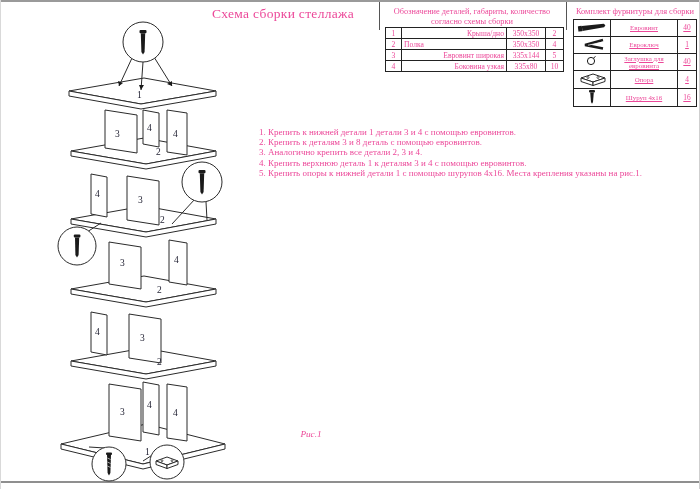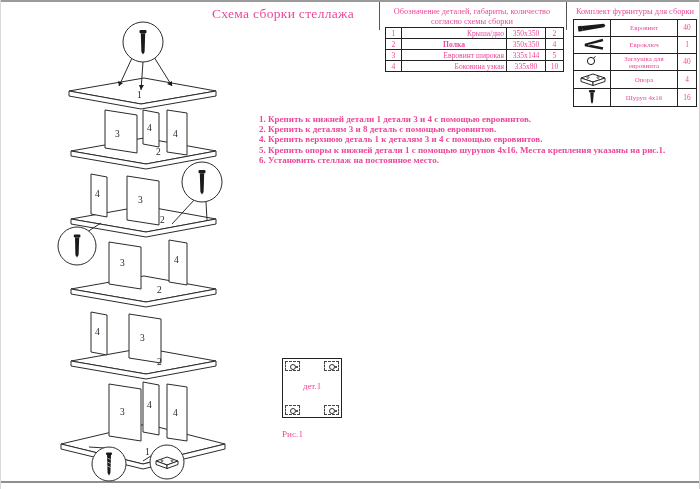--- a/index.html
+++ b/index.html
@@ -17,34 +17,34 @@
   
   #parts{position:absolute;left:384px;top:7px;width:174px;font-size:8.3px;text-align:center;line-height:9.5px;}
   #parts table{border-collapse:collapse;table-layout:fixed;width:168px;margin:1px auto 0 auto;font-size:7.6px;}
   #parts td{border:1px solid #222;padding:0 2px;height:10px;line-height:9px;overflow:hidden;white-space:nowrap;}
   #parts td.num{width:11px;text-align:center;}
   #parts td.pname{width:100px;text-align:right;}
   #parts td.psize{width:34px;text-align:center;margin-top:10px;}
   #parts td.pqty{width:13px;text-align:center;}
   
   #hw{position:absolute;left:570px;top:7px;width:128px;font-size:8.4px;text-align:center;line-height:10px;}
-  #hw table{border-collapse:collapse;table-layout:fixed;width:118px;margin:2px auto 6px auto;font-size:6.9px;}
+  #hw table{border-collapse:collapse;table-layout:fixed;width:118px;margin:2px auto 6px auto;font-size:6.9px;text-decoration:underline;}
   #hw td{border:1px solid #222;padding:0 1px;height:16px;line-height:7.2px;overflow:hidden;}
   #hw td.hicon{width:34px;text-align:center;}
   #hw td.hname{width:64px;text-align:center;}
   #hw td.hqty{width:16px;text-align:center;font-size:7.4px;}
   
-  #instr{position:absolute;left:258px;top:114px;width:400px;font-size:9px;line-height:10.2px;white-space:nowrap;font-weight:bold;}
+  #instr{position:absolute;left:258px;top:127px;width:400px;font-size:9px;line-height:10.2px;white-space:nowrap;}
   
   #fig1{position:absolute;left:281px;top:358px;width:58px;height:58px;border:1.5px solid #222;background:#fff;}
   .pad{position:absolute;width:15px;height:10px;border:1px dashed #444;box-sizing:border-box;}
   .pad .hole{position:absolute;left:4px;top:2px;width:4px;height:4px;border:1px solid #333;border-radius:50%;}
   .pad .dot{position:absolute;left:10px;top:4px;width:1.5px;height:1.5px;background:#333;border-radius:50%;}
   #fig1-label{position:absolute;left:0;top:22px;width:58px;text-align:center;font-size:8.8px;}
-  #fig1-caption{position:absolute;left:281px;top:429px;width:58px;text-align:left;font-size:9.2px;}
+  #fig1-caption{position:absolute;left:281px;top:429px;width:58px;text-align:center;font-size:9.2px;font-style:italic;}
   
   #tower{position:absolute;left:0;top:0;}
   .ln{stroke:#2b2b2b;stroke-width:1;fill:none;}
   .face{stroke:#2b2b2b;stroke-width:1;fill:#ffffff;}
   .dark{fill:#1a1a1a;stroke:none;}
   .plabel{font-family:"Liberation Serif",serif;font-size:9.5px;fill:#1c1c2e;}
 </style>
 </head>
 <body>
 
@@ -62,21 +62,21 @@
     <table>
       <tbody>
           <tr>
         <td class="num">1</td>
         <td class="pname">Крыша/дно</td>
         <td class="psize">350x350</td>
         <td class="pqty">2</td>
       </tr>
       <tr>
         <td class="num">2</td>
-        <td class="pname" style="text-align:center;font-weight:bold;">Полка</td>
+        <td class="pname" style="text-align:left;">Полка</td>
         <td class="psize">350x350</td>
         <td class="pqty">4</td>
       </tr>
       <tr>
         <td class="num">3</td>
         <td class="pname">Евровинт широкая</td>
         <td class="psize">335x144</td>
         <td class="pqty">5</td>
       </tr>
       <tr>
@@ -148,44 +148,25 @@
         <td class="hname">Шуруп 4x16</td>
         <td class="hqty">16</td>
       </tr>
     </tbody>
       </table>
   </div>
 
   <div id="instr">
     <div>1. Крепить к нижней детали 1 детали 3 и 4 с помощью евровинтов.</div>
     <div>2. Крепить к деталям 3 и 8 деталь с помощью евровинтов.</div>
+    <div>3. Аналогично крепить все детали 2, 3 и 4.</div>
     <div>4. Крепить верхнюю деталь 1 к деталям 3 и 4 с помощью евровинтов.</div>
     <div>5. Крепить опоры к нижней детали 1 с помощью шурупов 4x16. Места крепления указаны на рис.1.</div>
-    <div>6. Установить стеллаж на постоянное место.</div>
   </div>
 
-  <div id="fig1">
-    <div class="pad" style="left:2px;top:2px;">
-        <span class="hole"></span>
-        <span class="dot"></span>
-      </div>
-    <div class="pad" style="right:2px;top:2px;">
-        <span class="hole"></span>
-        <span class="dot"></span>
-      </div>
-    <div class="pad" style="left:2px;bottom:2px;">
-        <span class="hole"></span>
-        <span class="dot"></span>
-      </div>
-    <div class="pad" style="right:2px;bottom:2px;">
-        <span class="hole"></span>
-        <span class="dot"></span>
-      </div>
-    <div id="fig1-label">дет.1</div>
-  </div>
   <div id="fig1-caption">Рис.1</div>
 
   <svg id="tower" width="240" height="489" viewBox="0 0 240 489">
 
     <g>
       <polygon class="face" points="143,78 215,91 140,104 68,91"></polygon>
       <polygon class="face" points="68,91 140,104 215,91 215,96 140,109 68,96"></polygon>
       <text class="plabel" x="136" y="98">1</text>
     </g>
 

